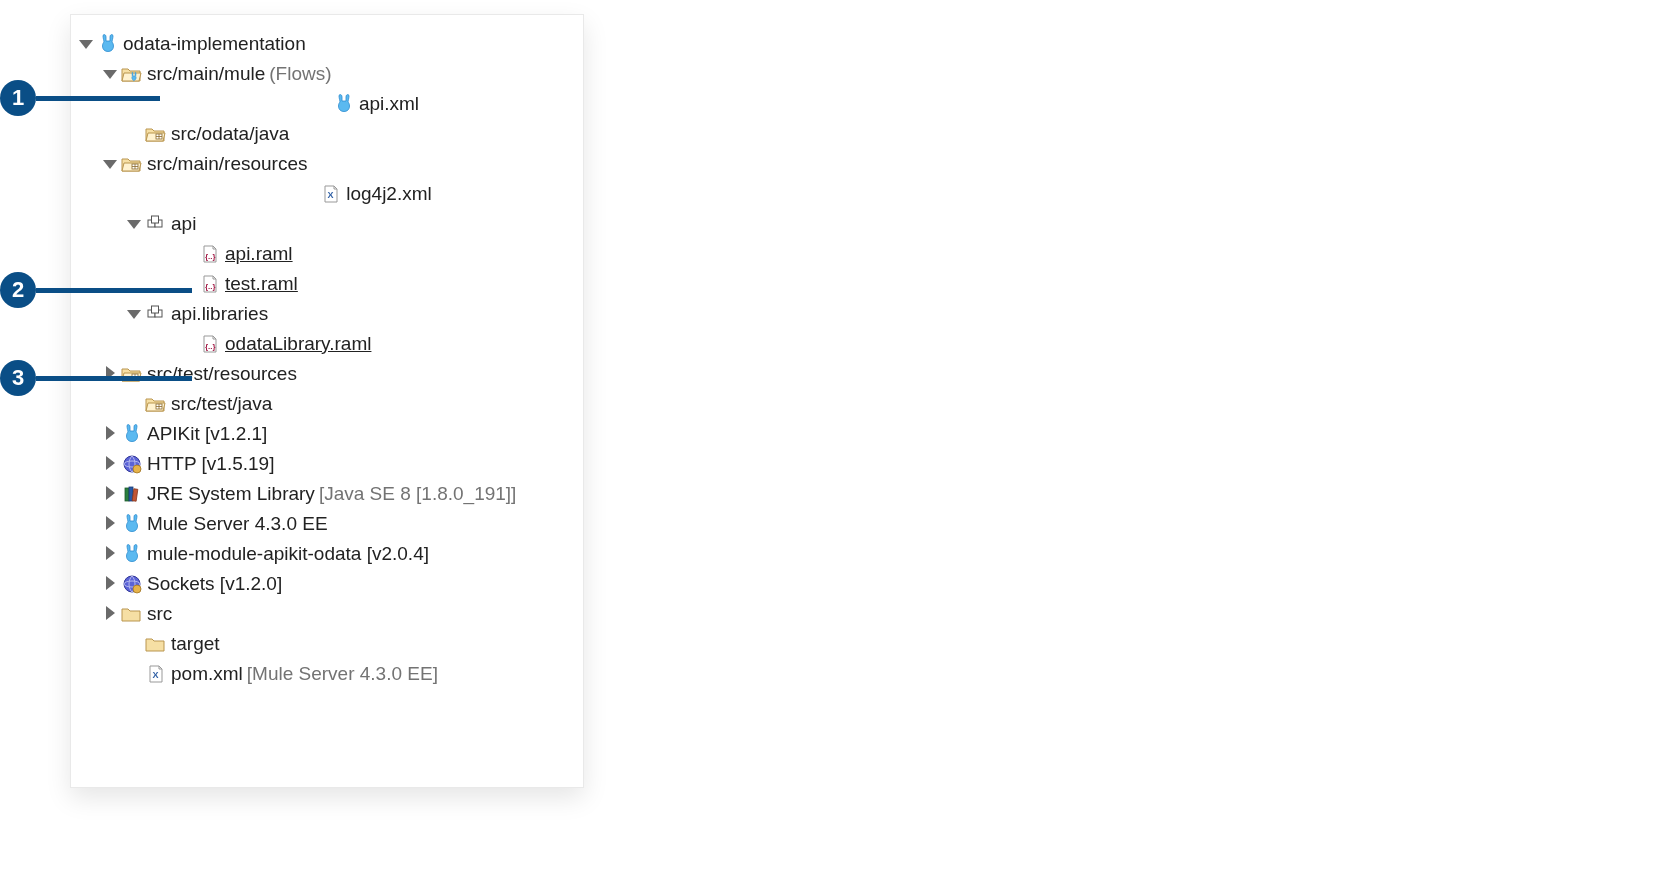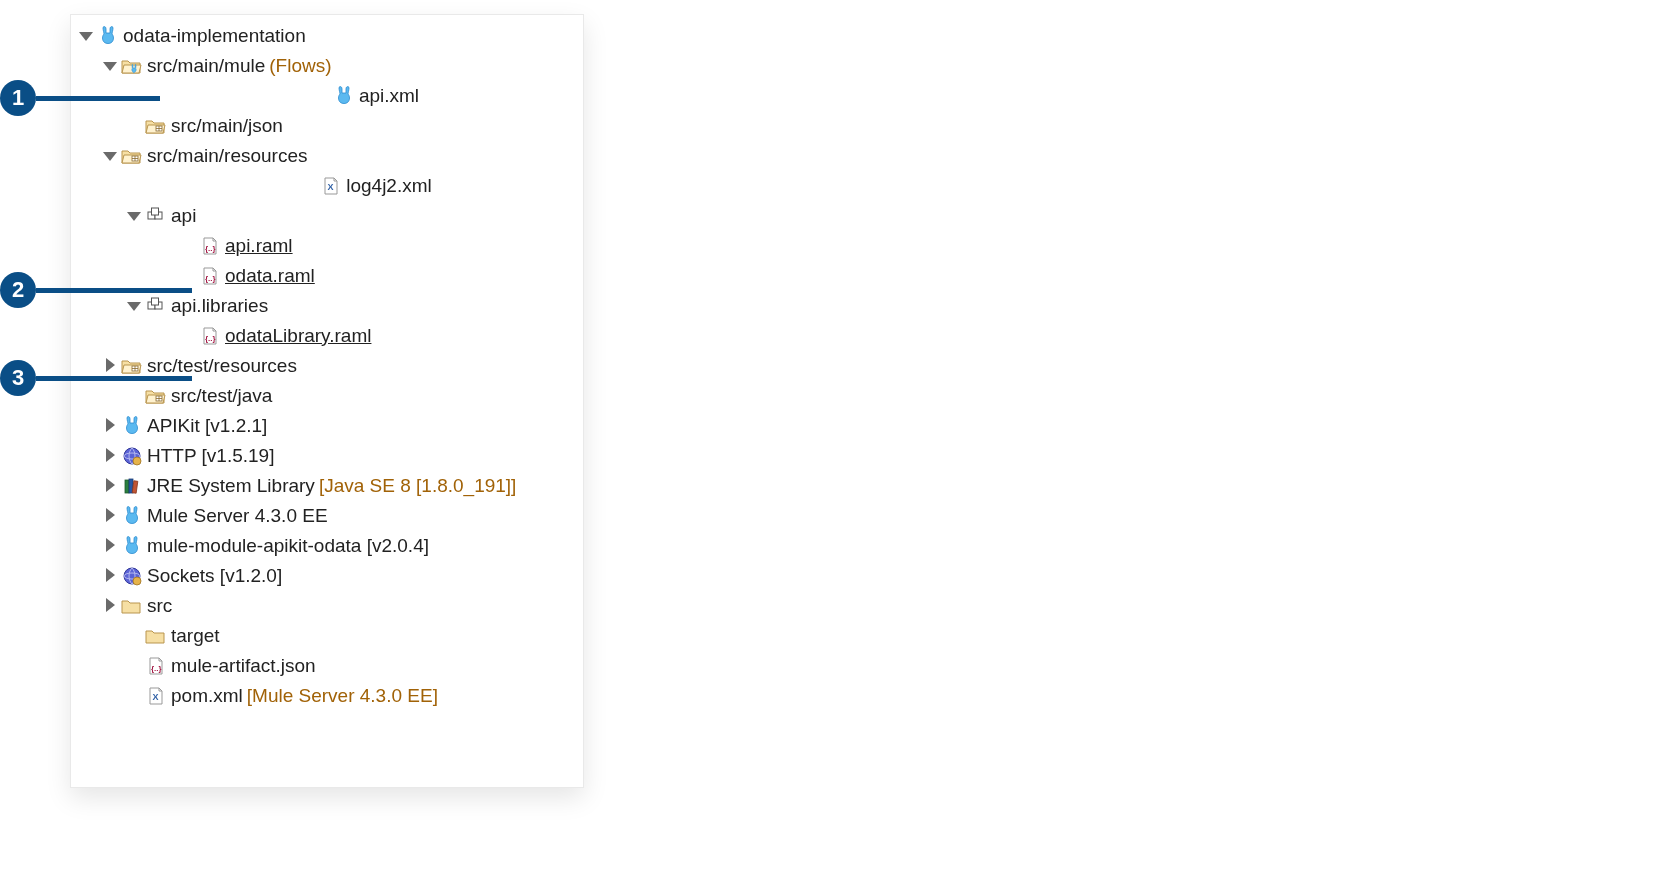--- a/index.html
+++ b/index.html
@@ -14,21 +14,21 @@
   }
   .panel {
     position: absolute;
     left: 70px;
     top: 14px;
     width: 514px;
     height: 774px;
     background: #fff;
     border: 1px solid #e9e9e9;
     box-shadow: 0 10px 24px rgba(0,0,0,0.10);
-    padding: 6px 0;
+    padding: 14px 0;
     overflow: hidden;
   }
   .row {
     display: flex;
     align-items: center;
     height: 30px;
     white-space: nowrap;
   }
   .indent-0 { padding-left: 8px; }
   .indent-1 { padding-left: 32px; }
@@ -68,21 +68,21 @@
     width: 22px;
     height: 20px;
     margin-right: 4px;
     flex-shrink: 0;
     align-items: center;
     justify-content: center;
   }
   .icon svg { display: block; }
 
   .label { line-height: 20px; }
-  .suffix { color: #a16207; margin-left: 4px; }
+  .suffix { color: #737373; margin-left: 4px; }
 
   
   .callout {
     position: absolute;
     display: flex;
     align-items: center;
   }
   .callout .circle {
     width: 36px;
     height: 36px;
@@ -209,21 +209,21 @@
   </div>
 
 
   <div class="row indent-2">
     <span class="arrow none"></span>
     <span class="icon">
         <svg width="22" height="20">
           <use href="#i-package-folder"></use>
         </svg>
       </span>
-    <span class="label">src/main/json</span>
+    <span class="label">src/odata/java</span>
   </div>
 
   <div class="row indent-1">
     <span class="arrow down"></span>
     <span class="icon">
         <svg width="22" height="20">
           <use href="#i-package-folder"></use>
         </svg>
       </span>
     <span class="label">src/main/resources</span>
@@ -259,21 +259,21 @@
     <span class="label">api.raml</span>
   </div>
 
   <div class="row indent-4">
     <span class="arrow none"></span>
     <span class="icon">
         <svg width="20" height="20">
           <use href="#i-raml"></use>
         </svg>
       </span>
-    <span class="label">odata.raml</span>
+    <span class="label">test.raml</span>
   </div>
 
   <div class="row indent-2">
     <span class="arrow down"></span>
     <span class="icon">
         <svg width="20" height="20">
           <use href="#i-package"></use>
         </svg>
       </span>
     <span class="label">api.libraries</span>
@@ -384,29 +384,20 @@
   <div class="row indent-2">
     <span class="arrow none"></span>
     <span class="icon">
         <svg width="22" height="20">
           <use href="#i-folder"></use>
         </svg>
       </span>
     <span class="label">target</span>
   </div>
 
-  <div class="row indent-2">
-    <span class="arrow none"></span>
-    <span class="icon">
-        <svg width="20" height="20">
-          <use href="#i-raml"></use>
-        </svg>
-      </span>
-    <span class="label">mule-artifact.json</span>
-  </div>
 
   <div class="row indent-2">
     <span class="arrow none"></span>
     <span class="icon">
         <svg width="20" height="20">
           <use href="#i-xml"></use>
         </svg>
       </span>
     <span class="label">pom.xml</span>
     <span class="suffix">[Mule Server 4.3.0 EE]</span>

